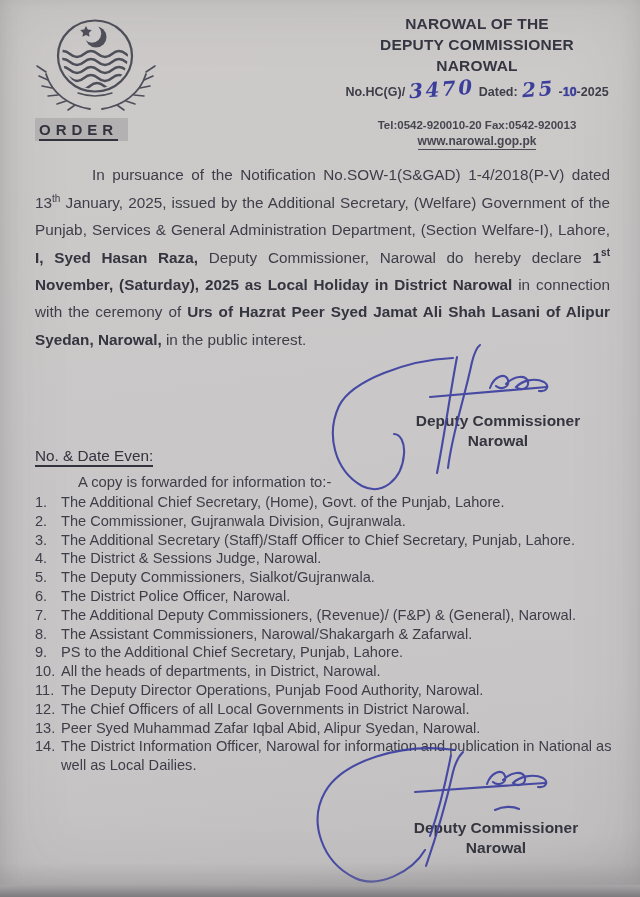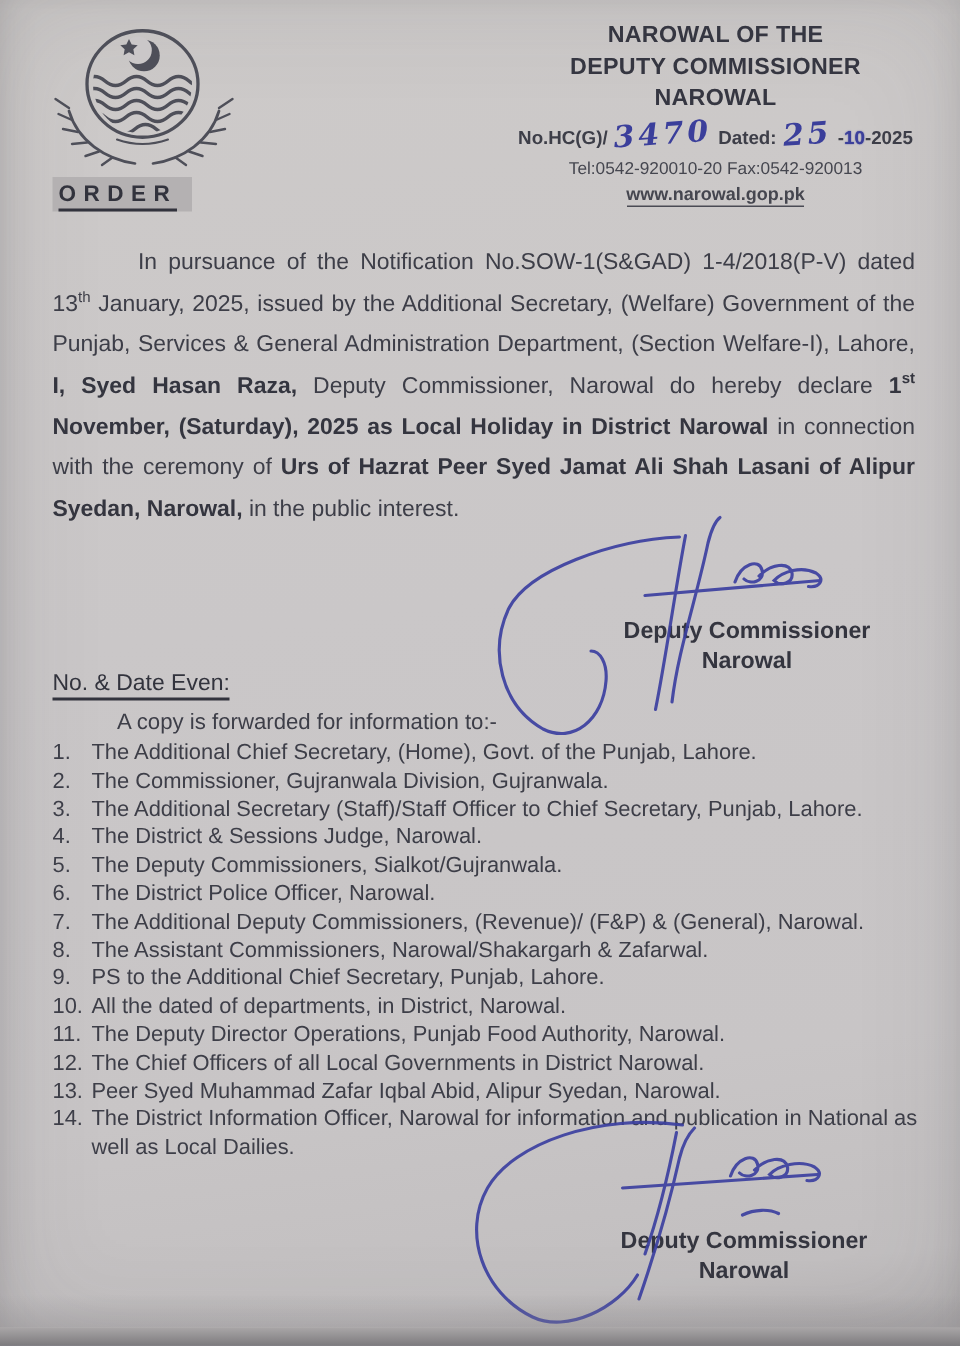--- a/index.html
+++ b/index.html
@@ -9,21 +9,21 @@
     box-shadow:inset 0 0 70px rgba(88,84,92,.16), inset 14px 0 26px -18px rgba(70,68,72,.25), inset -12px 0 24px -18px rgba(70,68,72,.2);
     font-family:"Liberation Sans",sans-serif;color:#3d3e48;
   }
   
   .hdr{position:absolute;top:13px;left:324px;width:306px;text-align:center;}
   .office{font-weight:bold;font-size:15.5px;line-height:21px;letter-spacing:.2px;color:#353641;}
   .refline{margin-top:1px;font-size:12.5px;font-weight:bold;display:flex;justify-content:center;align-items:baseline;white-space:pre;}
   .hand{font-family:"DejaVu Serif",serif;font-style:italic;font-weight:bold;color:#3b3f9b;}
   .hand.big{font-size:20px;letter-spacing:2.5px;display:inline-block;transform:rotate(-4deg);margin:0 4px;}
   .ink-month{color:#3b3f9b;font-weight:bold;text-shadow:0 0 1px #3b3f9b;}
-  .telfax{font-size:11.5px;margin-top:6px;font-weight:normal;color:#45464f;}
+  .telfax{font-size:11.5px;margin-top:18px;font-weight:bold;color:#45464f;}
   .site{display:inline-block;font-size:12px;margin-top:3px;font-weight:bold;color:#45464f;border-bottom:1.5px solid #4a4b54;padding-bottom:1px;}
   
   .emblem{position:absolute;left:26px;top:10px;}
   
   .order-h{position:absolute;left:35px;top:118px;background:#b4b1b2;padding:3px 10px 2px 4px;}
   .order-h span{font-weight:bold;font-size:15px;letter-spacing:5px;color:#32333d;border-bottom:2.5px solid #32333d;padding-bottom:1px;}
   
   .bodypar{position:absolute;left:35px;top:146px;width:575px;font-size:15.3px;line-height:27.4px;text-align:justify;text-indent:57px;color:#3d3e48;}
   .bodypar b{color:#34353f;}
   sup{font-size:10px;line-height:0;margin-top:16px;}
@@ -149,21 +149,21 @@
         <span class="txt">The Assistant Commissioners, Narowal/Shakargarh &amp; Zafarwal.</span>
       </div>
 
       <div class="drow">
         <span class="num">9.</span>
         <span class="txt">PS to the Additional Chief Secretary, Punjab, Lahore.</span>
       </div>
 
       <div class="drow">
         <span class="num">10.</span>
-        <span class="txt">All the dated of departments, in District, Narowal.</span>
+        <span class="txt">All the heads of departments, in District, Narowal.</span>
       </div>
 
       <div class="drow">
         <span class="num">11.</span>
         <span class="txt">The Deputy Director Operations, Punjab Food Authority, Narowal.</span>
       </div>
 
       <div class="drow">
         <span class="num">12.</span>
         <span class="txt">The Chief Officers of all Local Governments in District Narowal.</span>

